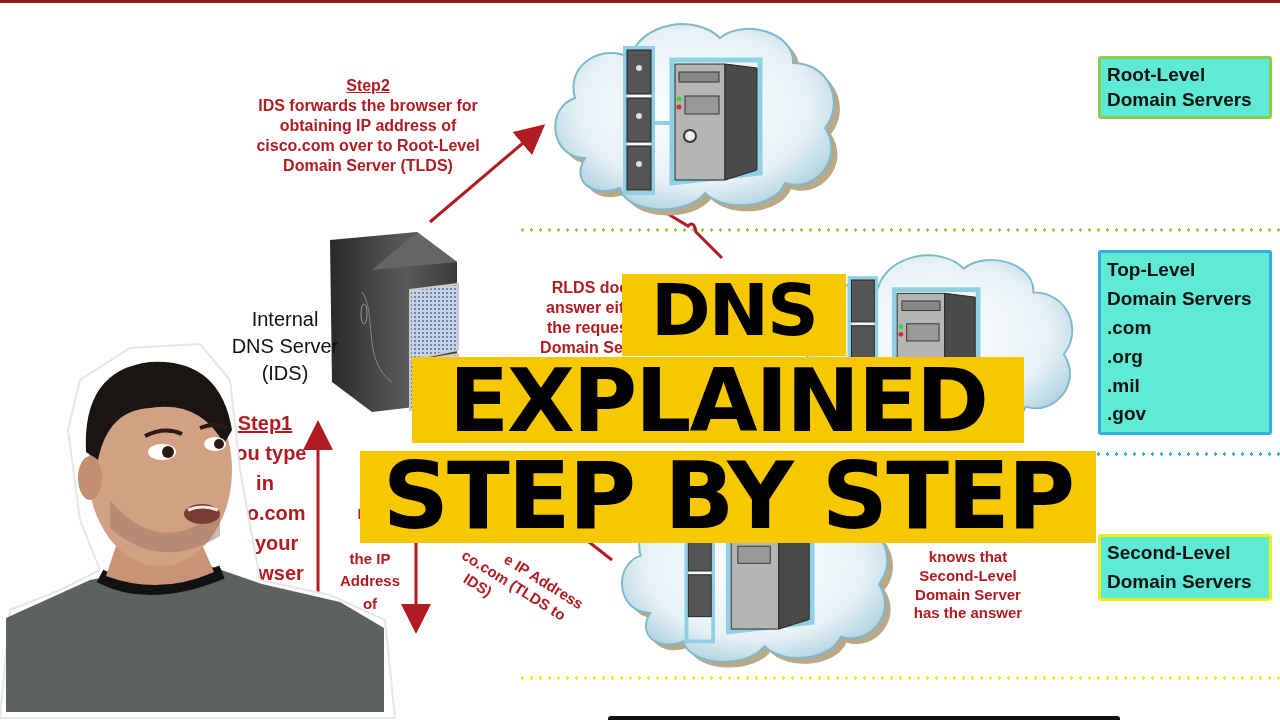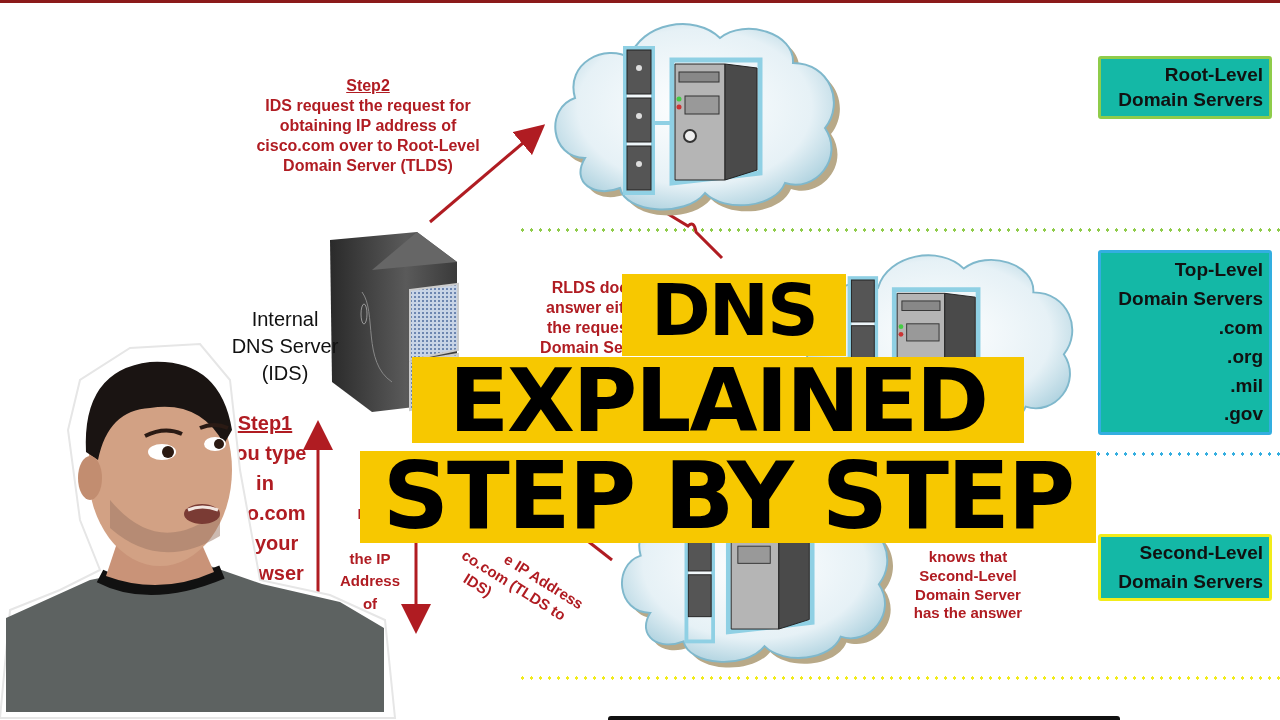--- a/index.html
+++ b/index.html
@@ -6,21 +6,21 @@
   html, body { width: 1280px; height: 720px; overflow: hidden; background: #ffffff; }
   body { position: relative; font-family: "DejaVu Sans", sans-serif; }
   .abs { position: absolute; }
   .topline { left: 0; top: 0; width: 1280px; height: 3px; background: #8b1a1a; }
   .red-note { color: #b01c22; font-weight: bold; text-align: center; font-family: "Liberation Sans", sans-serif; line-height: 1.25; }
   .red-note .step { text-decoration: underline; display: block; }
   .dots { height: 4px; }
   .dots.green { background-image: radial-gradient(circle, #8fcc4a 1.6px, transparent 1.8px); background-size: 9px 4px; }
   .dots.blue { background-image: radial-gradient(circle, #33aee0 1.6px, transparent 1.8px); background-size: 9px 4px; }
   .dots.yellow { background-image: radial-gradient(circle, #f2ec1a 1.6px, transparent 1.8px); background-size: 9px 4px; }
-  .legend-box { background: #14b8a6; border: 3px solid; border-radius: 3px; text-align: right; font-family: "Liberation Sans", sans-serif; font-weight: bold; color: #111; font-size: 19px; line-height: 1.5; padding: 2px 6px; }
+  .legend-box { background: #5eead4; border: 3px solid; border-radius: 3px; text-align: left; font-family: "Liberation Sans", sans-serif; font-weight: bold; color: #111; font-size: 19px; line-height: 1.5; padding: 2px 6px; }
   .title-band { background: #f7c800; color: #000; font-family: "DejaVu Sans", sans-serif; font-weight: bold; line-height: 1; text-align: center; letter-spacing: -2px; white-space: nowrap; overflow: hidden; }
   .ids-label { font-family: "Liberation Sans", sans-serif; font-weight: normal; color: #111; font-size: 20px; text-align: center; line-height: 1.35; }
   .bottom-bar { left: 608px; top: 716px; width: 512px; height: 6px; background: #111; border-radius: 3px; }
 </style>
 </head>
 <body>
 
 <div class="abs topline"></div>
 
 <div class="abs dots green" style="left:518px; top:228px; width:762px;"></div>
@@ -117,21 +117,21 @@
 </svg>
 
 <div class="abs ids-label" style="left:222px; top:306px; width:126px;">
   <div>Internal</div>
   <div>DNS Server</div>
   <div>(IDS)</div>
 </div>
 
 <div class="abs red-note" style="left:248px; top:76px; width:240px; font-size:16px;">
   <span class="step">Step2</span>
-  <div>IDS request the request for</div>
+  <div>IDS forwards the browser for</div>
   <div>obtaining IP address of</div>
   <div>cisco.com over to Root-Level</div>
   <div>Domain Server (TLDS)</div>
 </div>
 
 <div class="abs red-note" style="left:222px; top:408px; width:86px; font-size:20px; line-height:1.5;">
   <span class="step">Step1</span>
   <div>You type</div>
   <div>in</div>
   <div>sco.com</div>

